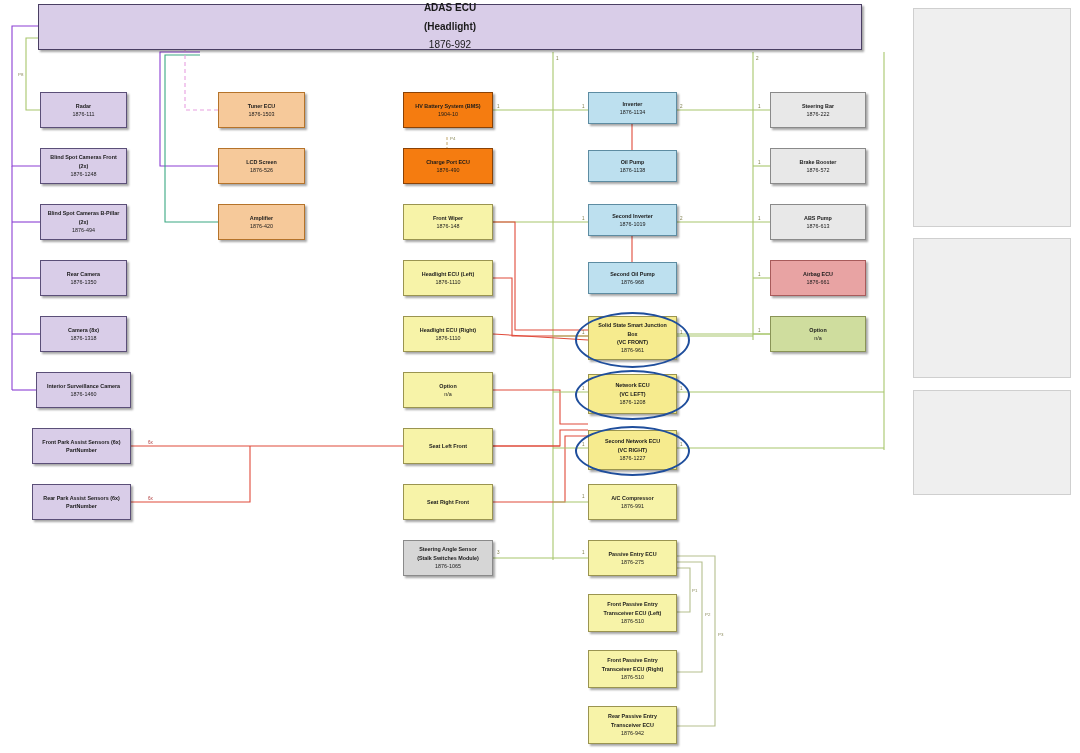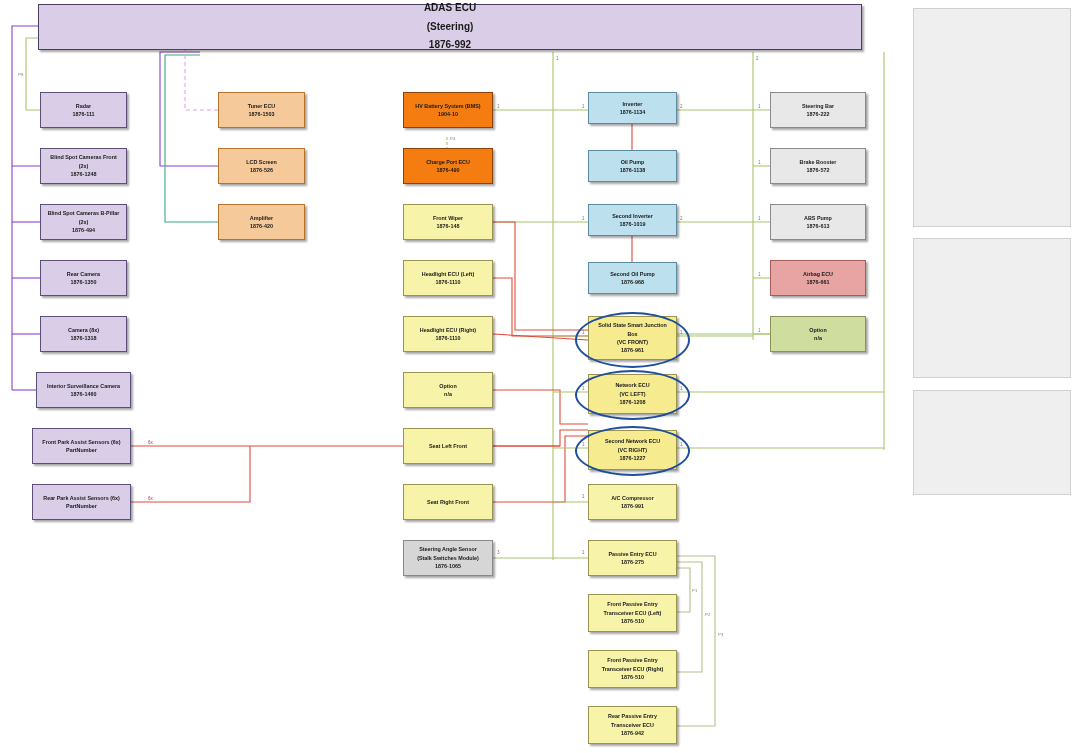--- a/index.html
+++ b/index.html
@@ -22,21 +22,21 @@
     text-align:center;
     font-size:5.4px;
     font-weight:bold;
     line-height:1.55;
     color:#1a1a1a;
     box-shadow:2px 2px 2px rgba(0,0,0,0.35);
     z-index:5;
     padding:1px;
   }
   .node .ln { display:block; white-space:nowrap; }
-  .node .pn { font-weight:bold; }
+  .node .pn { font-weight:normal; }
 
   .adas {
     background:#d9cde8; border:1.5px solid #4a3f63;
     font-size:10px; line-height:1.85;
   }
   .c-adas    { background:#d9cde8; border-color:#5b4f78; }
   .c-infot   { background:#f6c99a; border-color:#b5732a; }
   .c-hv      { background:#f57c10; border-color:#8a4206; }
   .c-body    { background:#f7f3a8; border-color:#9a9450; }
   .c-ptrain  { background:#bde0ef; border-color:#5d8ca2; }
@@ -189,21 +189,21 @@
       <path d="M447,137 L447,150" stroke="#c9b07a" stroke-dasharray="3,2"></path>
 
       <path d="M677,568 L690,568 L690,612 L677,612" stroke="#b5bf8e"></path>
       <path d="M677,562 L702,562 L702,672 L677,672" stroke="#b5bf8e"></path>
       <path d="M677,556 L715,556 L715,726 L677,726" stroke="#b5bf8e"></path>
     </g>
   </svg>
 
   <div class="node adas" style="left:38px; top:4px; width:824px; height:46px;">
     <span class="ln">ADAS ECU</span>
-    <span class="ln">(Steering)</span>
+    <span class="ln">(Headlight)</span>
     <span class="ln pn">1876-992</span>
   </div>
 
   <div class="node c-adas" style="left:40px; top:92px; width:87px; height:36px;">
     <span class="ln">Radar</span>
     <span class="ln pn">1876-111</span>
   </div>
   <div class="node c-adas" style="left:40px; top:148px; width:87px; height:36px;">
     <span class="ln">Blind Spot Cameras Front</span>
     <span class="ln">(2x)</span>

